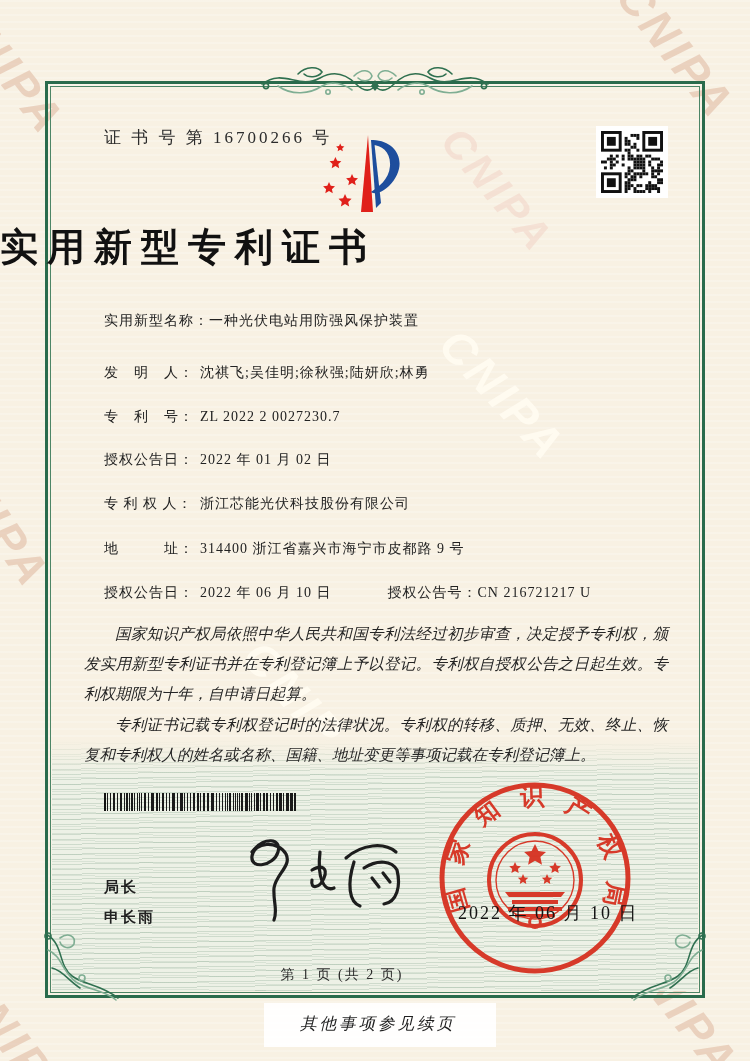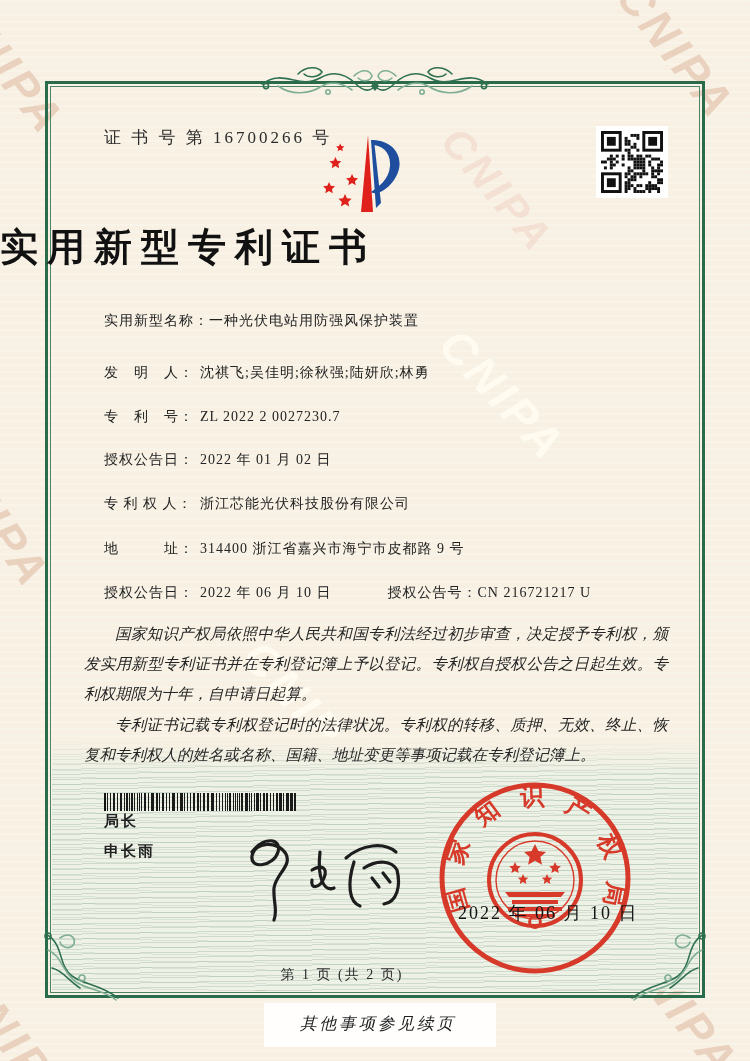--- a/index.html
+++ b/index.html
@@ -35,21 +35,21 @@
   .title{position:absolute;left:0;top:222px;width:750px;text-align:left;
          font-size:38px;font-weight:bold;letter-spacing:9px;color:#111;}
   .row{position:absolute;left:104px;width:560px;font-size:14px;color:#222;white-space:nowrap;}
   .row .lbl{display:inline-block;min-width:96px;letter-spacing:1px;}
   .row .val{letter-spacing:1px;}
   .row .lbl2{margin-left:56px;letter-spacing:1px;}
   .paras{position:absolute;left:84px;top:619px;width:584px;font-size:15.5px;line-height:1.95;
          color:#252525;font-style:italic;text-align:justify;}
   .paras p{margin:0;text-indent:2em;}
   .barcode{position:absolute;left:104px;top:793px;}
-  .signer{position:absolute;left:104px;top:806px;font-family:"Liberation Sans","DejaVu Sans",sans-serif;
+  .signer{position:absolute;left:104px;top:872px;font-family:"Liberation Sans","DejaVu Sans",sans-serif;
           font-size:15px;font-weight:bold;color:#222;letter-spacing:2px;line-height:2.0;}
   .sig{position:absolute;left:212px;top:826px;}
   .seal{position:absolute;left:435px;top:778px;opacity:.93;}
   .seal-date{position:absolute;left:458px;top:901px;font-size:18px;letter-spacing:2px;color:#141414;z-index:5;}
   .page-num{position:absolute;left:0;top:966px;width:684px;text-align:center;font-size:14px;color:#2b2b2b;letter-spacing:2px;}
   .cont-band{position:absolute;left:264px;top:1003px;width:232px;height:44px;background:rgba(255,255,255,.92);}
   .cont-text{position:absolute;left:3px;top:1013px;width:750px;text-align:center;
              font-size:16.5px;font-style:italic;color:#1f1f1f;letter-spacing:3px;}
 </style>
 </head>

